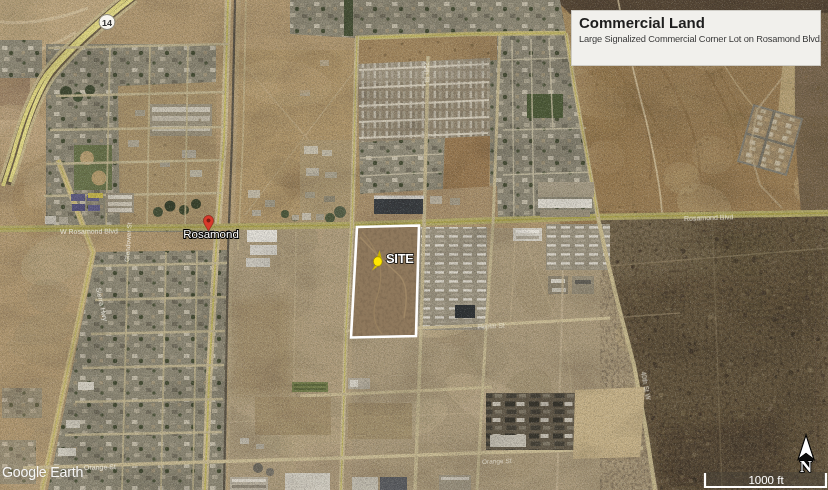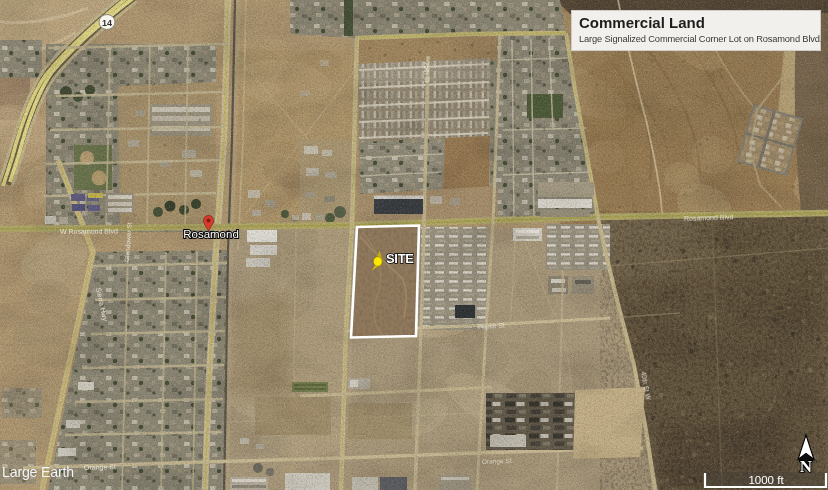--- a/index.html
+++ b/index.html
@@ -1,19 +1,19 @@
 <!DOCTYPE html>
 <html><head>
 <meta charset="utf-8">
 <style>
 html,body{margin:0;padding:0;background:#b29873}
 body{width:828px;height:490px;overflow:hidden;font-family:"Liberation Sans",sans-serif}
 #stage{position:relative;width:828px;height:490px;overflow:hidden}
 #stage svg.map{position:absolute;left:0;top:0}
-.titlebox{position:absolute;left:571px;top:10px;width:250px;height:41px;background:#f1f0ec;border:1px solid #cfcdc7;box-sizing:border-box;z-index:30}
+.titlebox{position:absolute;left:571px;top:10px;width:250px;height:56px;background:#f1f0ec;border:1px solid #cfcdc7;box-sizing:border-box;z-index:30}
 .titlebox h1{margin:4px 0 0 7px;font-size:15px;line-height:16px;font-weight:bold;color:#1e1e1e}
 .titlebox p{margin:3px 0 8px 7px;font-size:9.3px;letter-spacing:-0.15px;color:#383838;white-space:nowrap}
 .watermark{position:absolute;left:2px;top:464px;font-size:14.2px;letter-spacing:-0.2px;color:rgba(255,255,255,.93);z-index:30;text-shadow:0 0 2px rgba(60,60,60,.4)}
 </style>
 </head>
 <body>
 <div id="stage">
 <svg class="map" width="828" height="490" viewBox="0 0 828 490" xmlns="http://www.w3.org/2000/svg">
 <defs>
 <filter id="nd" x="0" y="0" width="100%" height="100%">
@@ -1176,14 +1176,14 @@
 <path d="M705,473 L705,487 L826,487 L826,473" stroke="#ffffff" stroke-width="2.2" fill="none"></path>
 <text x="766" y="484" font-size="11.5" text-anchor="middle" fill="#ffffff" font-family="Liberation Sans, sans-serif">1000 ft</text>
 </g>
 </svg>
 
 <div class="titlebox">
 <h1>Commercial Land</h1>
 <p>Large Signalized Commercial Corner Lot on Rosamond Blvd.</p>
 </div>
 
-<div class="watermark">Large Earth</div>
+<div class="watermark">Google Earth</div>
 </div>
 
 </body></html>

